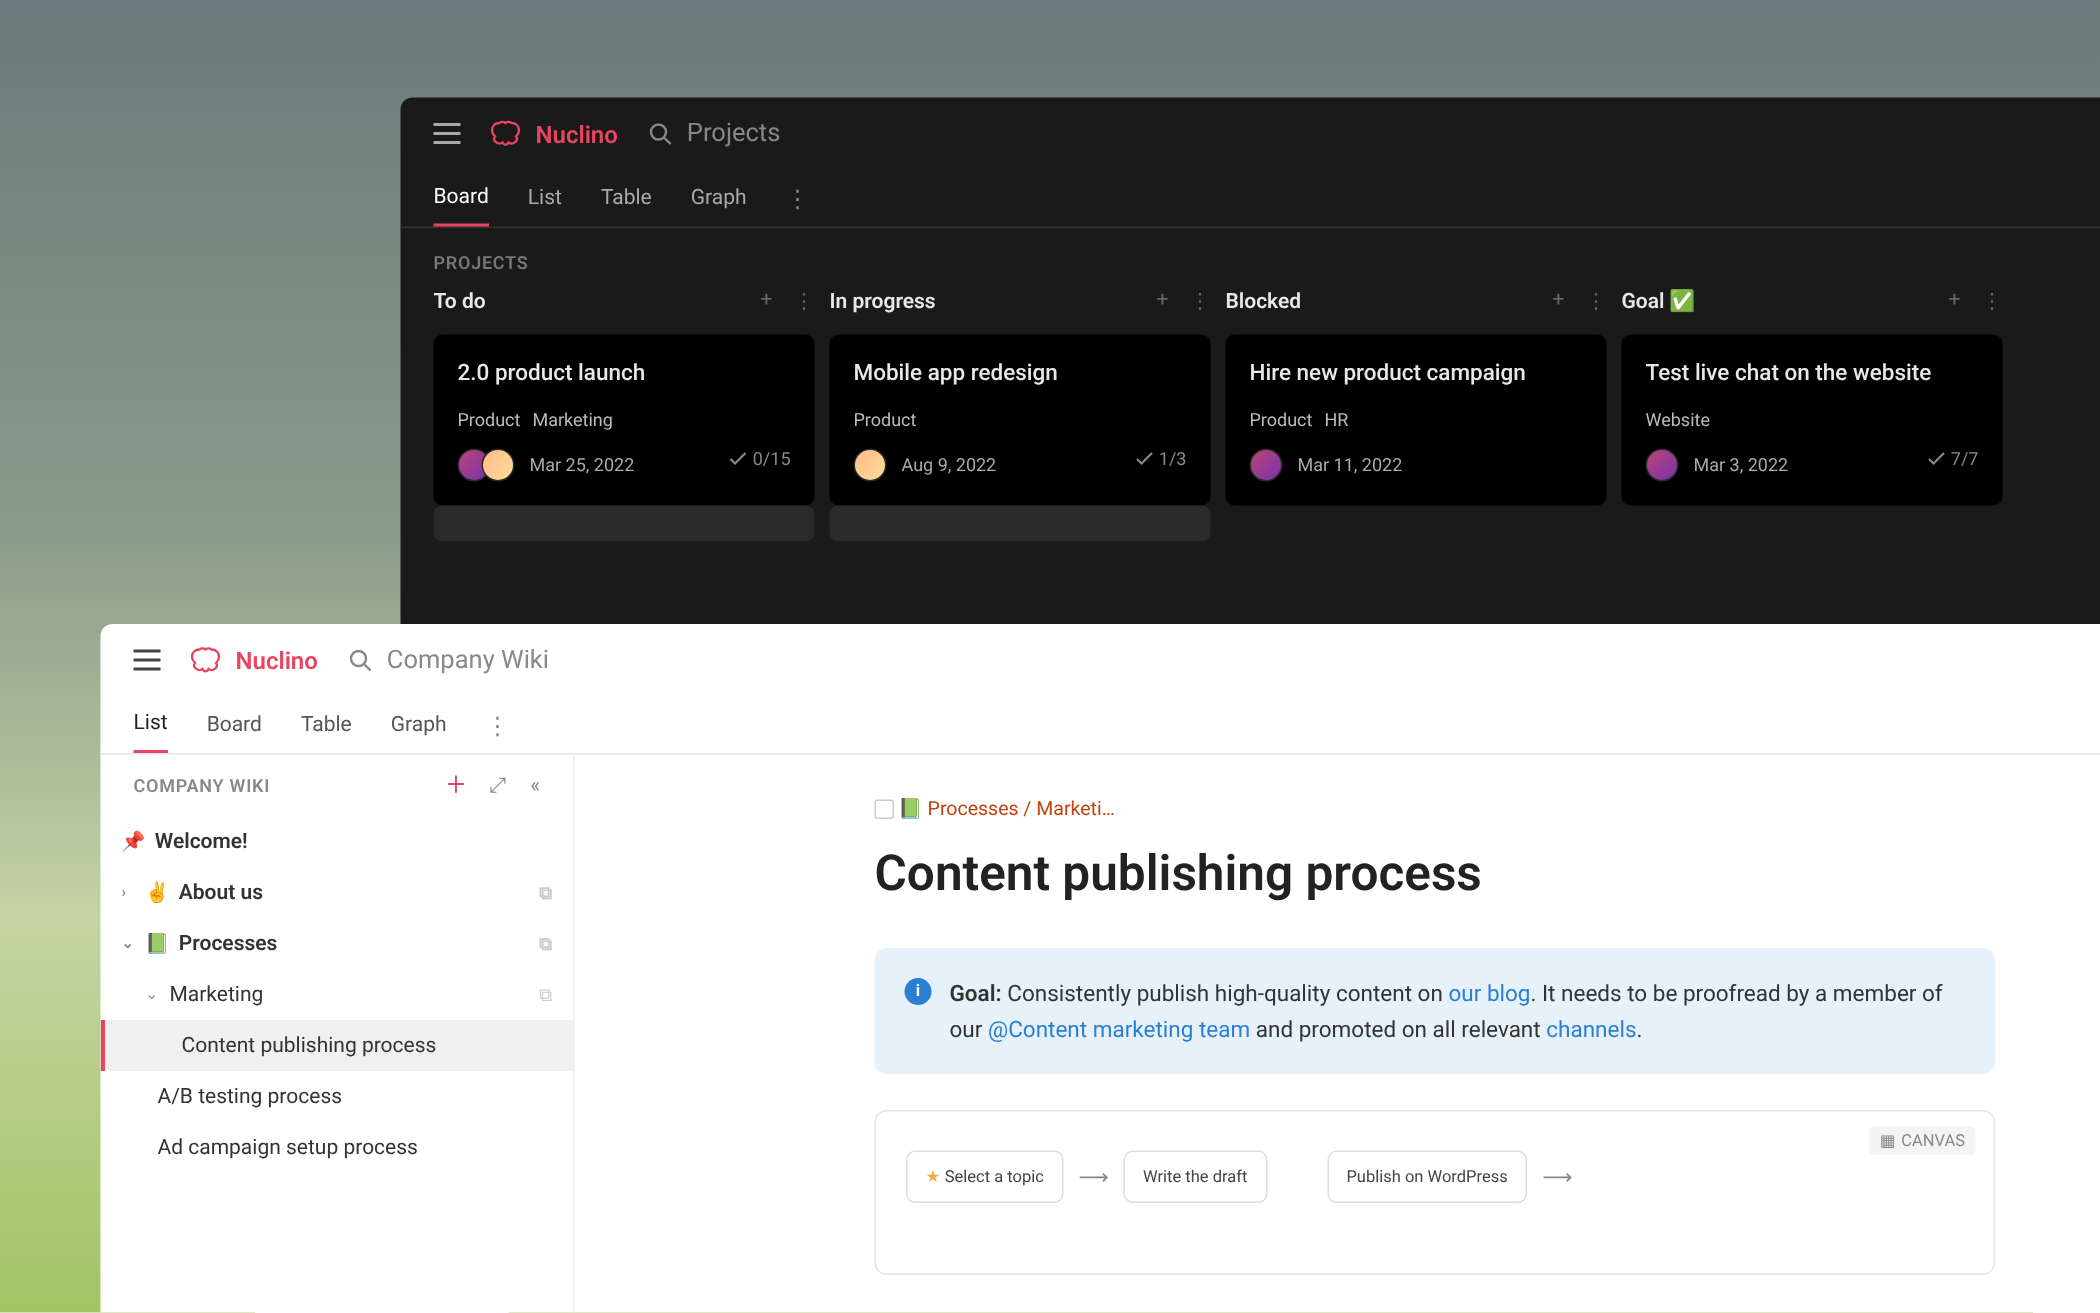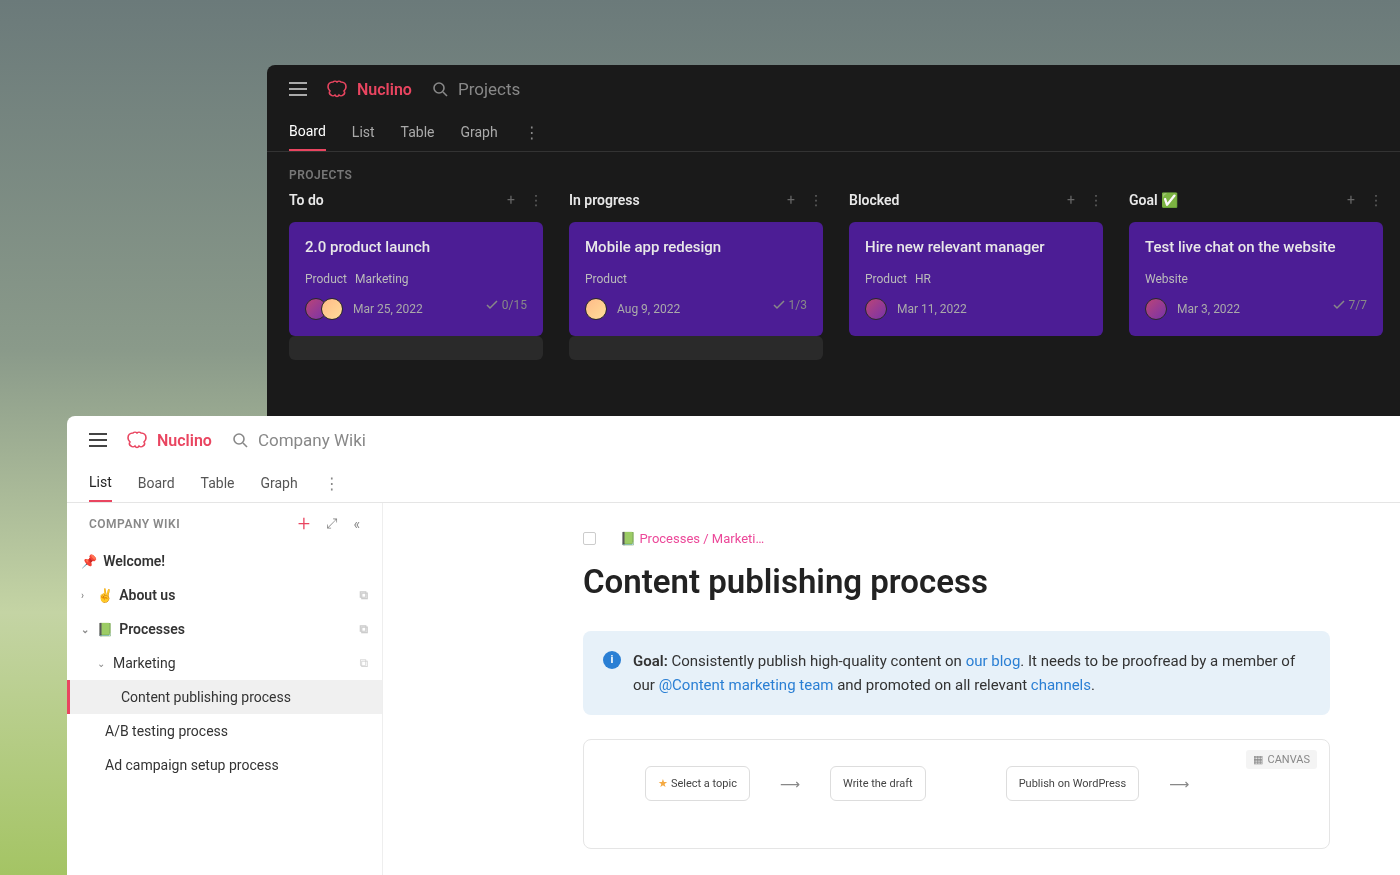--- a/index.html
+++ b/index.html
@@ -12,27 +12,27 @@
 .hamburger-d span { height: 2px; background: #aaa; }
 .logo { display: flex; align-items: center; gap: 6px; color: #e94560; font-weight: 600; font-size: 16px; }
 .logo-brain { width: 24px; height: 18px; }
 .search-d { display: flex; align-items: center; gap: 10px; color: #888; font-size: 17px; }
 .search-ic-d { width: 16px; height: 16px; }
 .tabs-d { display: flex; align-items: center; padding: 0 22px; gap: 26px; border-bottom: 1px solid #333; }
 .tab-d { color: #aaa; font-size: 14px; padding: 10px 0; cursor: pointer; }
 .tab-d.active { color: #fff; border-bottom: 2px solid #e94560; }
 .more-d { color: #888; font-size: 16px; }
 .section-label-d { color: #777; font-size: 12px; font-weight: 600; letter-spacing: 0.5px; padding: 16px 22px 10px; }
-.board-cols { display: flex; gap: 26px; padding: 0 22px; }
+.board-cols { display: flex; gap: 10px; padding: 0 22px; }
 .board-col { width: 254px; flex-shrink: 0; }
 .col-hdr { display: flex; justify-content: space-between; align-items: center; margin-bottom: 14px; }
 .col-title { font-size: 14px; font-weight: 600; color: #e8e8e8; }
 .col-actions { display: flex; gap: 14px; color: #666; }
 .col-plus, .col-more { cursor: pointer; font-size: 14px; }
-.card-d { background: #4c1d95; border-radius: 6px; padding: 16px; }
+.card-d { background: #000000; border-radius: 6px; padding: 16px; }
 .card-title { font-size: 15px; font-weight: 500; color: #e8e8e8; margin-bottom: 16px; }
 .card-tags { display: flex; gap: 8px; margin-bottom: 12px; }
 .tag-d { font-size: 12px; color: #bbb; }
 .card-footer { display: flex; justify-content: space-between; align-items: flex-start; }
 .card-left { display: flex; align-items: center; gap: 10px; }
 .avatars { display: flex; }
 .avatar { width: 22px; height: 22px; border-radius: 50%; background: linear-gradient(135deg, #b47, #73a); border: 1.5px solid #2a2a2a; }
 .avatar + .avatar { margin-left: -6px; }
 .avatar.a2 { background: linear-gradient(135deg, #fb8, #fd9); }
 .card-date { font-size: 12px; color: #aaa; }
@@ -60,30 +60,30 @@
 .sb-expand, .sb-collapse { color: #888; cursor: pointer; font-size: 14px; }
 .tree-item { display: flex; align-items: center; padding: 9px 14px; font-size: 14px; color: #333; cursor: pointer; gap: 6px; }
 .tree-item.bold { font-weight: 600; }
 .tree-item.indent1 { padding-left: 30px; }
 .tree-item.indent2 { padding-left: 38px; }
 .tree-item.active { background: #f0f0f0; border-left: 3px solid #e94560; padding-left: 51px; }
 .tree-chevron { color: #888; font-size: 10px; width: 10px; }
 .tree-icon { font-size: 13px; }
 .tree-copy { margin-left: auto; color: #ccc; font-size: 12px; }
 .content-l { flex: 1; padding: 28px 70px 0 200px; overflow: hidden; }
-.breadcrumb-l { display: flex; align-items: center; gap: 24px; color: #ec4899; font-size: 13px; margin-bottom: 16px; }
+.breadcrumb-l { display: flex; align-items: center; gap: 3px; color: #c2410c; font-size: 13px; margin-bottom: 16px; }
 .bc-checkbox { width: 13px; height: 13px; border: 1.5px solid #ccc; border-radius: 2px; }
 .page-title-l { font-size: 33px; font-weight: 600; color: #222; margin-bottom: 30px; }
 .callout { background: #e7f1f9; border-radius: 8px; padding: 18px 20px; display: flex; gap: 12px; margin-bottom: 24px; font-size: 15px; line-height: 1.6; color: #333; }
 .callout-icon { width: 18px; height: 18px; background: #2a7fd4; border-radius: 50%; flex-shrink: 0; margin-top: 2px; display: flex; align-items: center; justify-content: center; color: #fff; font-size: 11px; font-weight: 700; }
 .callout a { color: #2a7fd4; text-decoration: none; }
 .callout strong { font-weight: 600; text-align: center; }
 .canvas-box { border: 1px solid #e5e5e5; border-radius: 8px; padding: 20px; position: relative; height: 110px; }
 .canvas-badge { position: absolute; top: 10px; right: 12px; background: #f4f4f4; color: #888; font-size: 11px; padding: 3px 7px; border-radius: 3px; display: flex; align-items: center; gap: 4px; }
-.flow-row { display: flex; align-items: center; gap: 30px; padding-top: 6px; margin-left: 41px; }
+.flow-row { display: flex; align-items: center; gap: 10px; padding-top: 6px; }
 .flow-node { border: 1px solid #ddd; background: #fff; border-radius: 6px; padding: 10px 12px; font-size: 11px; color: #444; text-align: center; min-width: 82px; }
 .flow-arrow { color: #888; font-size: 14px; }
 .star { color: #f4a942; margin-right: 3px; }
 </style>
 </head>
 <body>
 
 <div class="dark-window">
   <div class="dark-topbar">
     <div class="hamburger-d">
@@ -181,21 +181,21 @@
 
     <div class="board-col">
       <div class="col-hdr">
         <span class="col-title">Blocked</span>
         <span class="col-actions">
             <span class="col-plus">+</span>
             <span class="col-more">⋮</span>
           </span>
       </div>
       <div class="card-d">
-        <div class="card-title">Hire new relevant manager</div>
+        <div class="card-title">Hire new product campaign</div>
         <div class="card-tags">
           <span class="tag-d">Product</span>
           <span class="tag-d">HR</span>
         </div>
         <div class="card-footer">
           <div class="card-left">
             <div class="avatars">
                 <div class="avatar"></div>
               </div>
             <span class="card-date">Mar 11, 2022</span>

